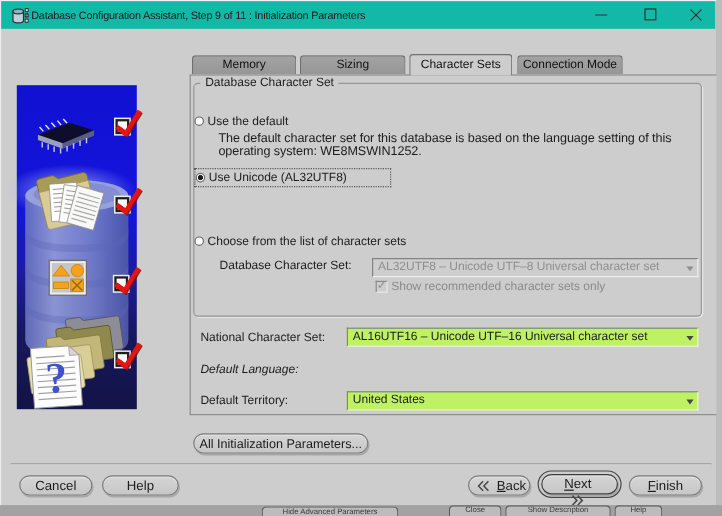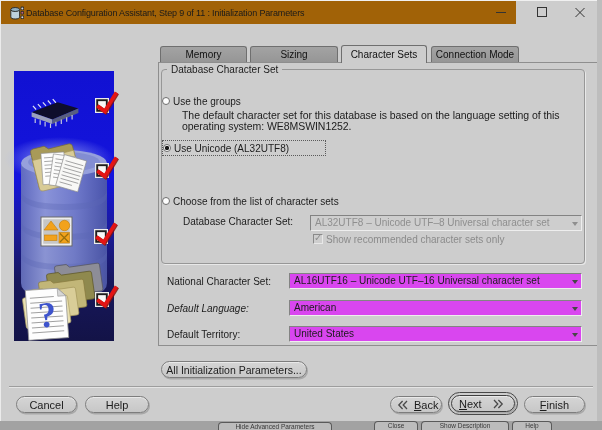--- a/index.html
+++ b/index.html
@@ -1,38 +1,38 @@
 <!DOCTYPE html>
 <html><head>
 <meta charset="utf-8">
 <style>
 * { margin:0; padding:0; box-sizing:border-box; }
 html,body { width:602px; height:430px; }
 body { font-family:"Liberation Sans", sans-serif; }
 #screen { position:relative; width:602px; height:430px; background:#a9a9a9; overflow:hidden; }
 #dialog { position:absolute; left:0; top:0; width:597px; height:421px; background:#cdcdcd; border-left:1px solid #ebebeb; border-top:1px solid #f0f0f0; }
-#titlebar { position:absolute; left:0; top:0; width:515px; height:23px; background:#a16207; }
+#titlebar { position:absolute; left:0; top:0; width:595px; height:23px; background:#14b8a6; }
 #title { position:absolute; left:25px; top:7px; font-size:9px; letter-spacing:-0.15px; color:#1a1a1a; }
 .wbtn { position:absolute; top:0; width:34px; height:23px; color:#333; }
 
 .tab { position:absolute; top:45px; height:16px; border:1px solid #6f6f6f; border-bottom:none; border-radius:3px 3px 0 0; font-size:10px; color:#111; text-align:center; line-height:16px; }
 .tabi { background:linear-gradient(#a3a3a3,#969696); }
 .taba { background:#cdcdcd; top:44px; height:18px; z-index:5; line-height:18px; }
 #panel { position:absolute; left:157px; top:61px; width:497px; height:284px; border:1px solid #8e8e8e; background:#cdcdcd; }
 
 #gbox { position:absolute; left:2px; top:6px; width:424px; height:195px; border:1px solid #979797; border-radius:4px; box-shadow:1px 1px 0 rgba(255,255,255,0.55); }
 #gboxtitle { position:absolute; left:5px; top:-6px; background:#cdcdcd; padding:0 4px; font-size:10px; color:#1c1c1c; }
 .radio { position:absolute; width:8px; height:8px; border-radius:50%; background:#fdfdfd; border:1px solid #6e6e6e; }
 .radio.sel { background:radial-gradient(circle at 50% 50%, #1a1a1a 0 1.9px, #fdfdfd 2.4px); }
 .lbl { position:absolute; font-size:10px; color:#1c1c1c; white-space:nowrap; }
 .dim { color:#8b8b8b; }
 .desc { font-size:10.5px; letter-spacing:-0.05px; line-height:11px; }
 #focusrect { position:absolute; border:1px dotted #5a5a5a; }
 
-.dd { position:absolute; height:16px; background:#d946ef; border:1px solid; border-color:#838383 #eeeeee #eeeeee #838383; font-size:10px; color:#1c1c1c; line-height:14px; padding-left:4px; white-space:nowrap; overflow:hidden; }
+.dd { position:absolute; height:16px; background:#bef264; border:1px solid; border-color:#838383 #eeeeee #eeeeee #838383; font-size:10px; color:#1c1c1c; line-height:14px; padding-left:4px; white-space:nowrap; overflow:hidden; }
 .dd .arr { position:absolute; right:3px; top:6px; width:0; height:0; border-left:3px solid transparent; border-right:3px solid transparent; border-top:4px solid #464646; }
 .dd.off { background:#cecece; color:#8f8f8f; }
 .dd.off .arr { border-top-color:#8f8f8f; }
 .cb { position:absolute; width:10px; height:10px; background:#cecece; border:1px solid; border-color:#8a8a8a #e8e8e8 #e8e8e8 #8a8a8a; }
 .cb:after { content:"✓"; position:absolute; left:0px; top:-3px; font-size:10px; color:#8f8f8f; }
 
 .btn { position:absolute; height:17px; background:linear-gradient(#d5d5d5,#c7c7c7); border:1px solid #7d7d7d; border-radius:8.5px; font-size:11px; color:#1c1c1c; text-align:center; line-height:16px; box-shadow:inset 0 1px 0 #e9e9e9, 1px 1.5px 0 #a8a8a8; white-space:nowrap; }
 #nextring { position:absolute; left:447px; top:391px; width:70px; height:23px; border:1px solid #484848; border-radius:11.5px; }
 .u { text-decoration:underline; }
 #sep { position:absolute; left:8px; top:385px; width:584px; height:2px; background:#9d9d9d; border-bottom:1px solid #e4e4e4; }
@@ -238,53 +238,52 @@
   <div class="tab tabi" style="left:159px;width:87px;">Memory</div>
   <div class="tab tabi" style="left:249px;width:88px;">Sizing</div>
   <div class="tab taba" style="left:340px;width:86px;">Character Sets</div>
   <div class="tab tabi" style="left:430px;width:88px;">Connection Mode</div>
 
   <div id="panel">
     <div id="gbox">
       <div id="gboxtitle">Database Character Set</div>
     </div>
     <div class="radio" style="left:3px;top:34px;"></div>
-    <div class="lbl" style="left:14px;top:33px;">Use the groups</div>
+    <div class="lbl" style="left:14px;top:33px;">Use the default</div>
     <div class="lbl desc" style="left:23px;top:47px;">The default character set for this database is based on the language setting of this<br>operating system: WE8MSWIN1252.</div>
     <div id="focusrect" style="left:3px;top:77px;width:164px;height:16px;"></div>
     <div class="radio sel" style="left:4px;top:81px;"></div>
     <div class="lbl" style="left:15px;top:80px;text-align:center;">Use Unicode (AL32UTF8)</div>
     <div class="radio" style="left:3px;top:134px;"></div>
     <div class="lbl" style="left:14px;top:133px;">Choose from the list of character sets</div>
     <div class="lbl" style="left:24px;top:153px;">Database Character Set:</div>
     <div class="dd off" style="left:151px;top:152px;width:272px;">AL32UTF8 – Unicode UTF–8 Universal character set<span class="arr"></span></div>
     <div class="cb" style="left:154px;top:171px;"></div>
     <div class="lbl" style="left:8px;top:213px;">National Character Set:</div>
 
     <div class="lbl dim" style="left:167px;top:171px;">Show recommended character sets only</div>
     <div class="dd" style="left:130px;top:210px;width:293px;">AL16UTF16 – Unicode UTF–16 Universal character set<span class="arr"></span></div>
     <div class="lbl" style="left:8px;top:240px;font-style:italic;">Default Language:</div>
-    <div class="dd" style="left:130px;top:237px;width:293px;">American<span class="arr"></span></div>
     <div class="lbl" style="left:8px;top:266px;">Default Territory:</div>
     <div class="dd" style="left:130px;top:263px;width:293px;">United States<span class="arr"></span></div>
   </div>
 
   <div class="btn" style="left:160px;top:360px;width:146px;font-size:10.5px;">All Initialization Parameters...</div>
   <div id="sep"></div>
 
   <div class="btn" style="left:15px;top:395px;width:61px;">Cancel</div>
   <div class="btn" style="left:84px;top:395px;width:64px;">Help</div>
   <div class="btn" style="left:389px;top:395px;width:52px;display:flex;align-items:center;padding:0 4px 0 6px;">
         <svg width="11" height="10" style="flex:none">
           <path d="M5.6 1 L1.8 5 L5.6 9 M10 1 L6.2 5 L10 9" stroke="#4a4a4a" stroke-width="1.3" fill="none"></path>
         </svg>
         <span style="margin-left:6px;"><span class="u">B</span>ack</span>
       </div>
   <div id="nextring"></div>
-  <div class="btn" style="left:450px;top:394px;width:64px;display:flex;align-items:center;justify-content:space-between;padding:0 10px 0 7px;border-color:#3f3f3f;">
+  <div class="btn" style="left:450px;top:394px;width:64px;display:flex;align-items:center;justify-content:space-between;padding:0 10px 0 7px;border-color:#3f3f3f;flex-direction:column;">
         <span><span class="u">N</span>ext</span>
         <svg width="11" height="10" style="flex:none">
           <path d="M1 1 L4.8 5 L1 9 M5.4 1 L9.2 5 L5.4 9" stroke="#4a4a4a" stroke-width="1.3" fill="none"></path>
         </svg>
       </div>
   <div class="btn" style="left:523px;top:395px;width:61px;"><span class="u">F</span>inish</div>
  </div>
 
  <div id="rightstrip"></div>
  <div id="strip">

